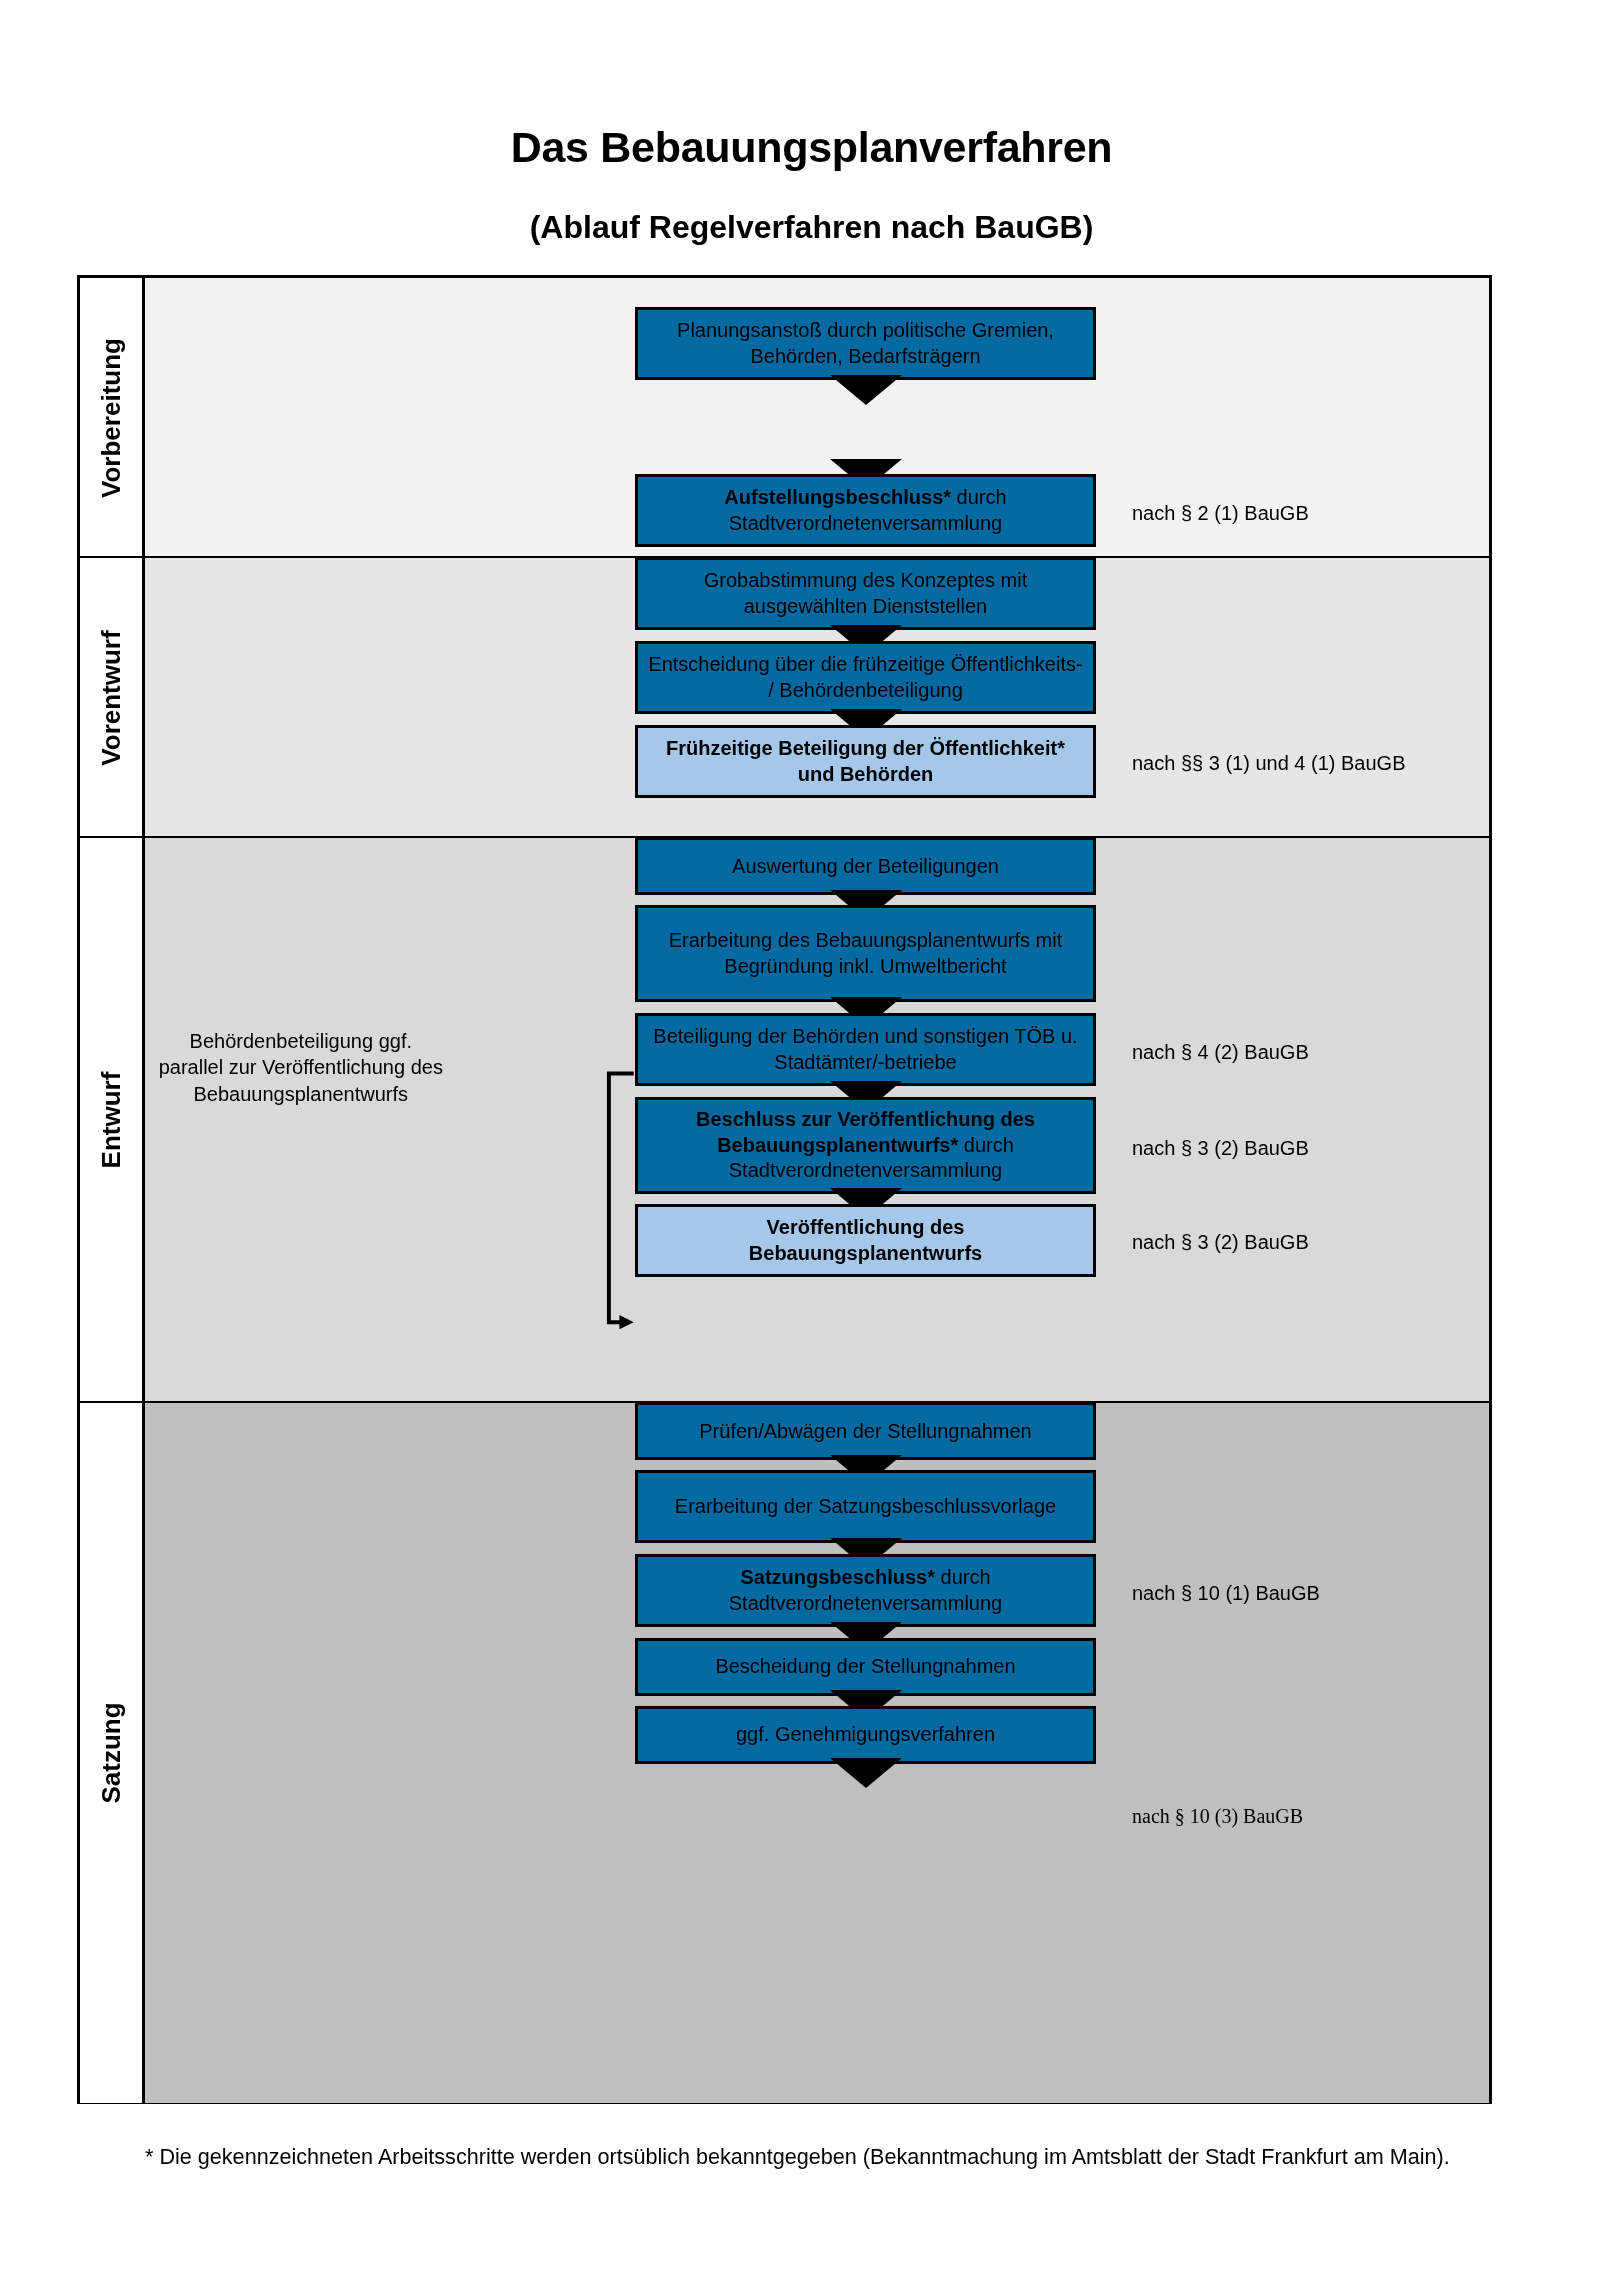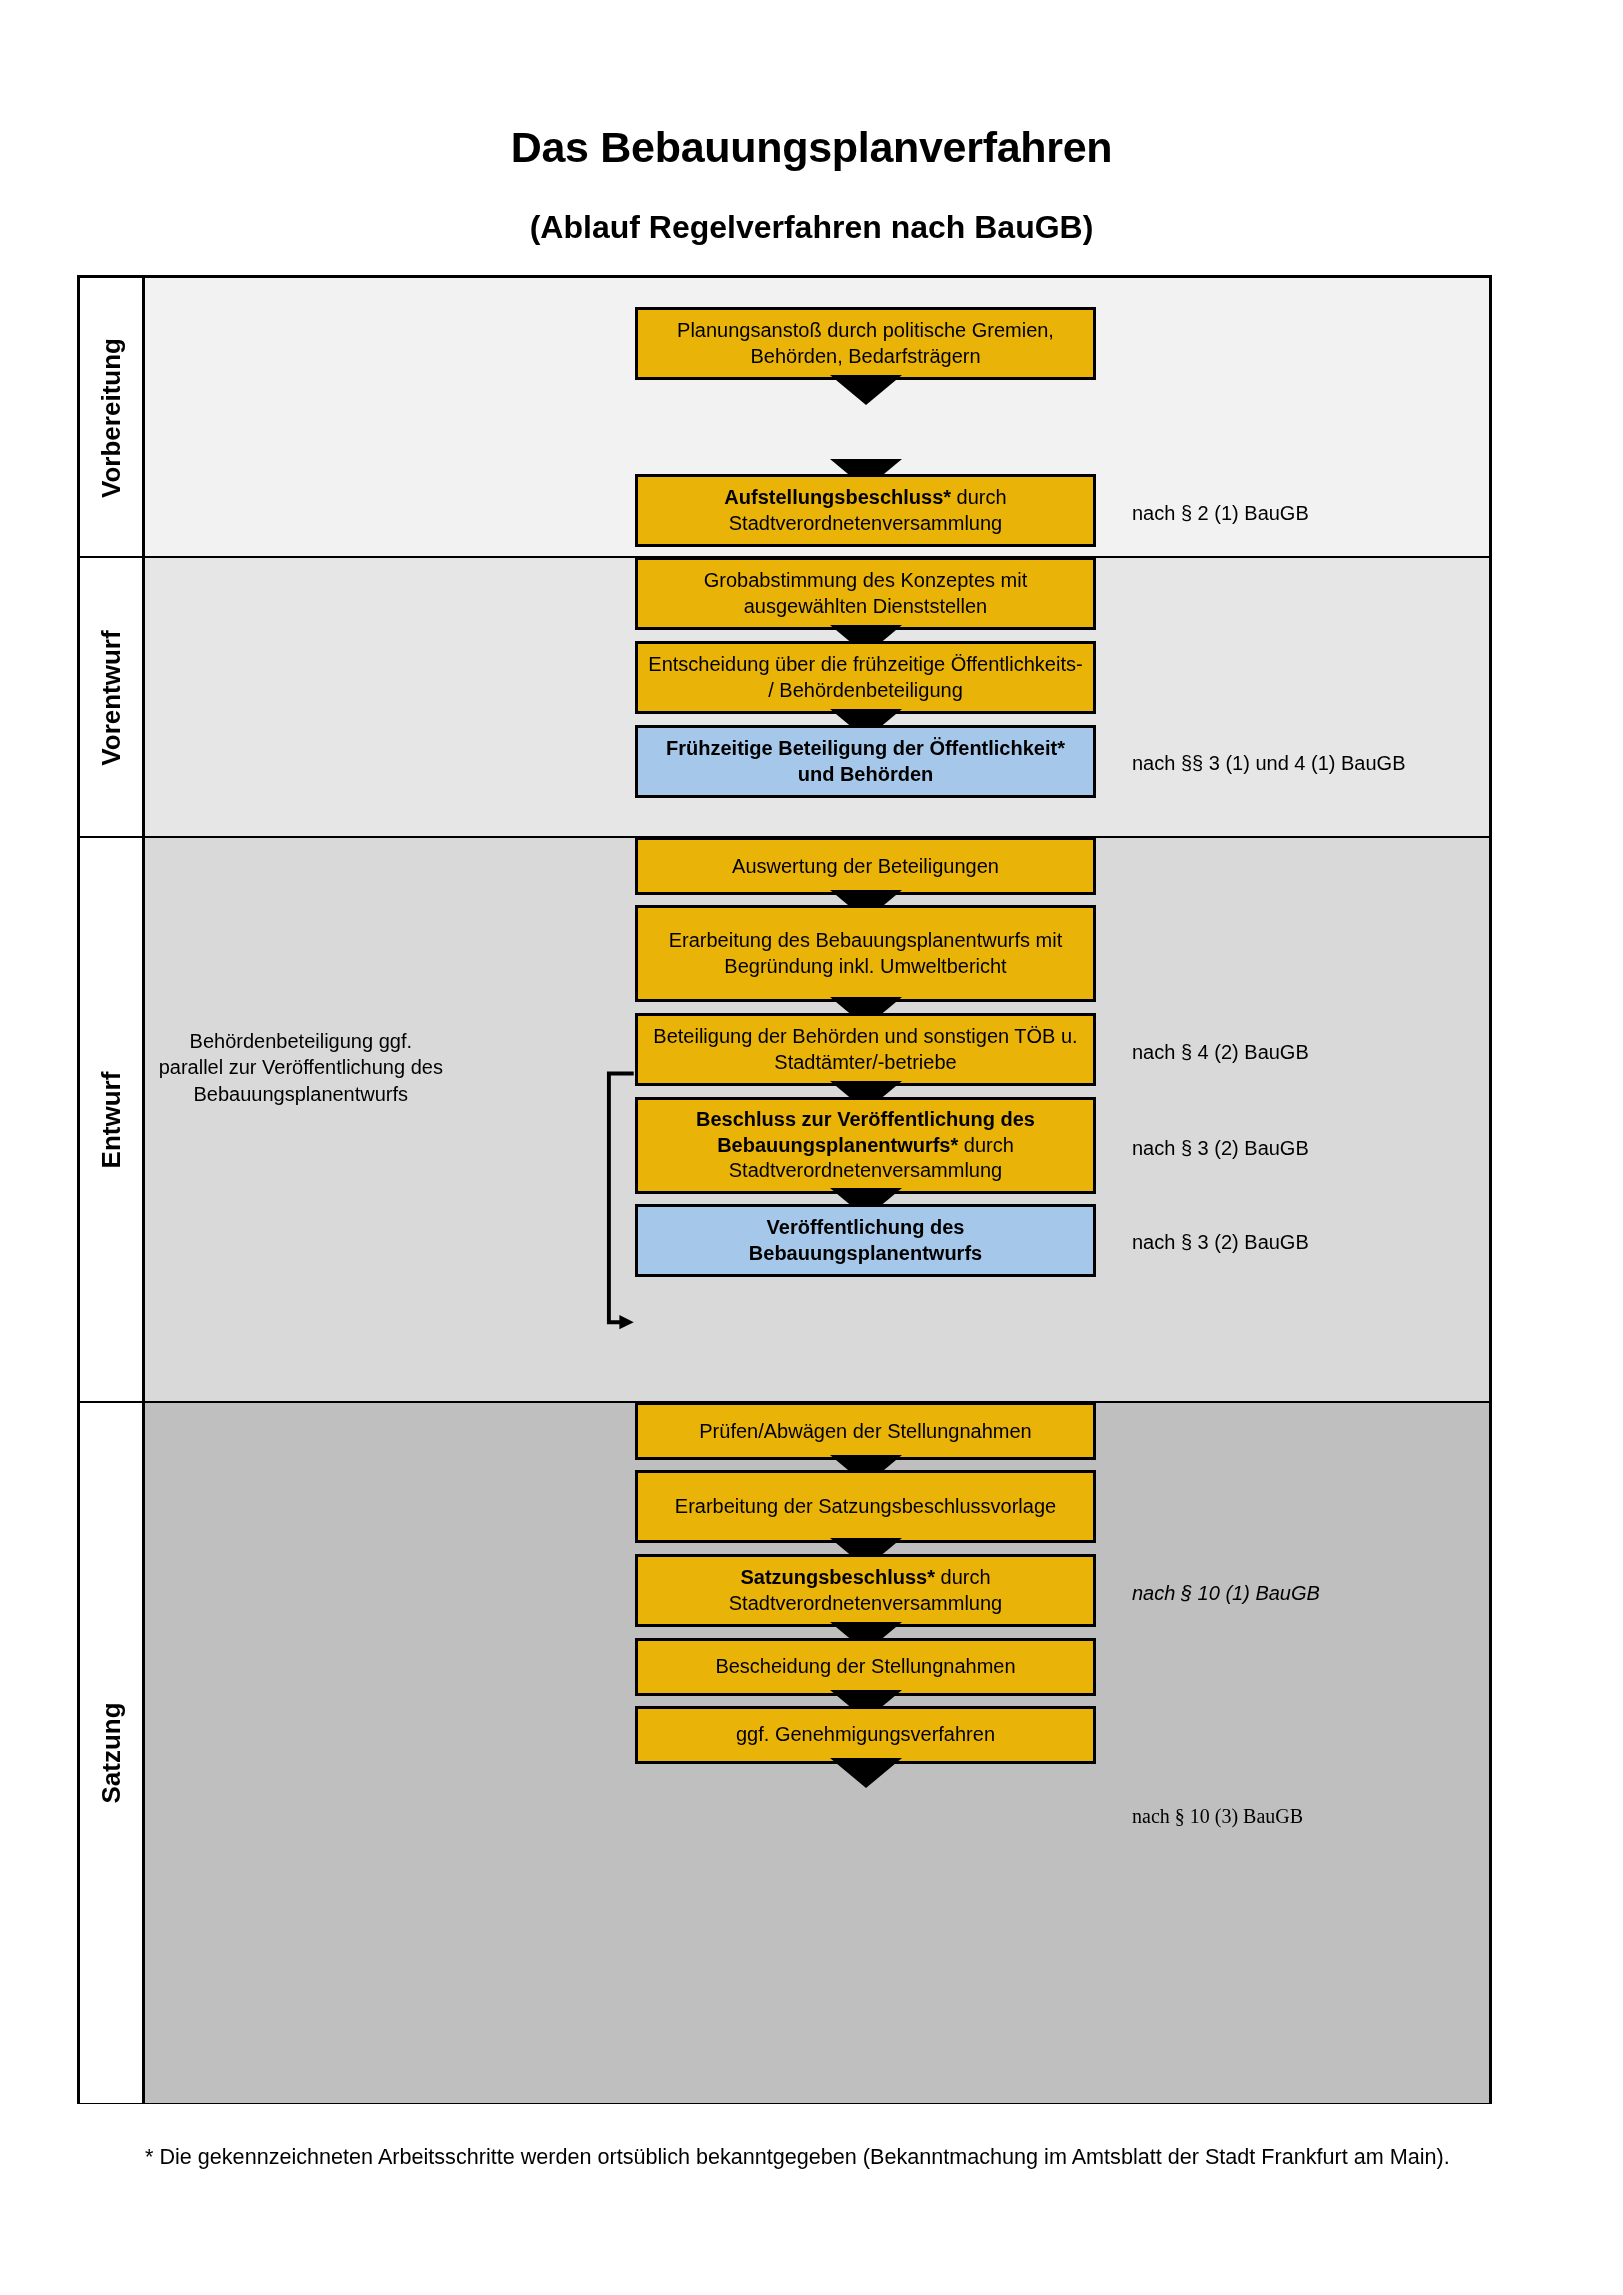--- a/index.html
+++ b/index.html
@@ -54,21 +54,21 @@
     font-size:26px; font-weight:bold;
   }
 
   
   .fbox{
     position:absolute;
     left:490px;            
     width:461px;
     box-sizing:border-box;
     border:3.3px solid #000;
-    background:#eab308;
+    background:#0369a1;
     display:flex; align-items:center; justify-content:center;
     text-align:center;
     font-size:20px; line-height:1.28;
     padding:5.2px 9.2px;
   }
   .fbox.blue{ background:#a5c8ea; }
   .fbox b{font-weight:bold;}
 
   
   .arrow-down{
@@ -233,21 +233,21 @@
           <span>Bescheidung der Stellungnahmen</span>
         </div>
         <div class="arrow-down" style="top:287px;"></div>
 
         <div class="fbox" style="top:303px;height:58px;">
           <span>ggf. Genehmigungsverfahren</span>
         </div>
         <div class="arrow-down" style="top:355px;"></div>
 
 
-        <div class="legal" style="top:179px;font-style:italic;">nach § 10 (1) BauGB</div>
+        <div class="legal" style="top:179px;">nach § 10 (1) BauGB</div>
         <div class="legal" style="top:402px;font-family:Liberation Serif, serif;">nach § 10 (3) BauGB</div>
       </div>
     </div>
 
   </div>
 
   <div id="footnote">* Die gekennzeichneten Arbeitsschritte werden ortsüblich bekanntgegeben (Bekanntmachung im Amtsblatt  der Stadt Frankfurt am Main).</div>
 
 </div>
 

